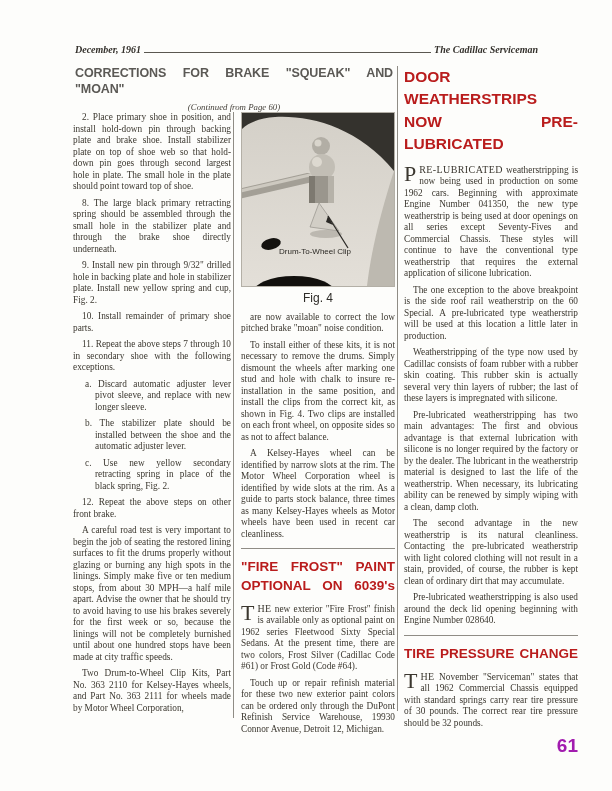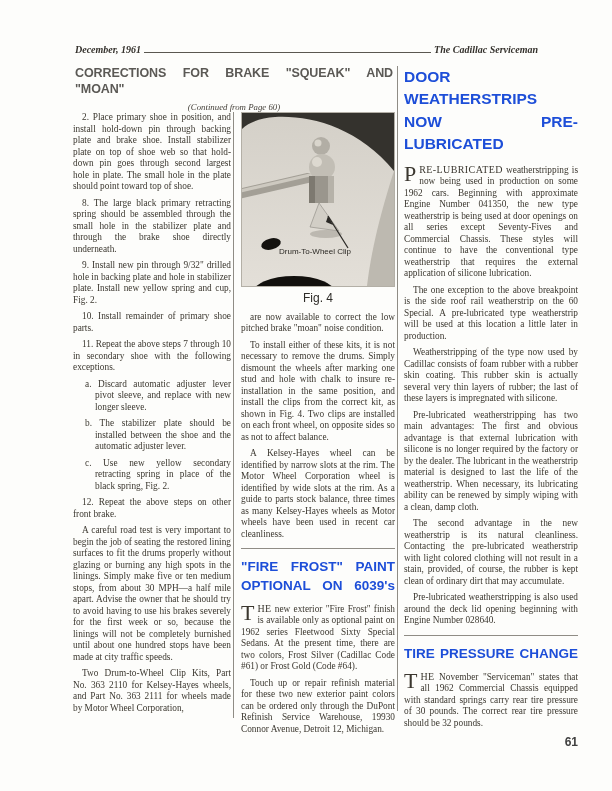--- a/index.html
+++ b/index.html
@@ -31,21 +31,21 @@
   .col3{left:404px; top:66px; width:174px;}
   .col p{margin:0 0 5px 0; text-indent:9px;}
   .col p.sub{padding-left:22px; text-indent:-10px; margin-bottom:5px;}
   .col p.dc{text-indent:0;}
   .vdiv{position:absolute; width:1px; background:#8f8c85;}
   .vdiv1{left:233px; top:112px; height:606px;}
   .vdiv2{left:397px; top:66px; height:645px;}
   .hrule{height:1px; background:#8f8c85; margin:8px 0 9px 0;}
   
   .sec-head{
-    font-family:"Liberation Sans", sans-serif; font-weight:bold; color:#1d4ed8;
+    font-family:"Liberation Sans", sans-serif; font-weight:bold; color:#b91c1c;
     text-align:justify; text-align-last:justify; white-space:pre-line;
     font-size:13.5px; line-height:1.4; margin:0 0 7px 0;
   }
   .sec-head.big{font-size:15.5px; line-height:1.45; margin-bottom:8px;}
   
   .dropcap{
     float:left; font-size:22px; line-height:18px; padding:1px 3px 0 0;
     font-weight:normal; color:#3b372f;
   }
   .lead{font-size:10px; letter-spacing:.4px;}
@@ -55,21 +55,21 @@
     width:154px; height:175px; border:1px solid #b3afa6;
     box-sizing:border-box; overflow:hidden; background:#dcd8d1;
   }
   figcaption{
     font-family:"Liberation Sans", sans-serif; font-weight:normal;
     font-size:12px; text-align:center; margin-top:6px; color:#2e2c28;
   }
   .page-num{
     position:absolute; right:34px; top:735px;
     font-family:"Liberation Sans", sans-serif; font-weight:bold;
-    font-size:12px; color:#404040;
+    font-size:19px; color:#a21caf;
   }
 </style>
 </head>
 <body>
 
 <div class="page">
 
   <div class="header">
     <span>December, 1961</span>
     <span class="hdr-rule"></span>

